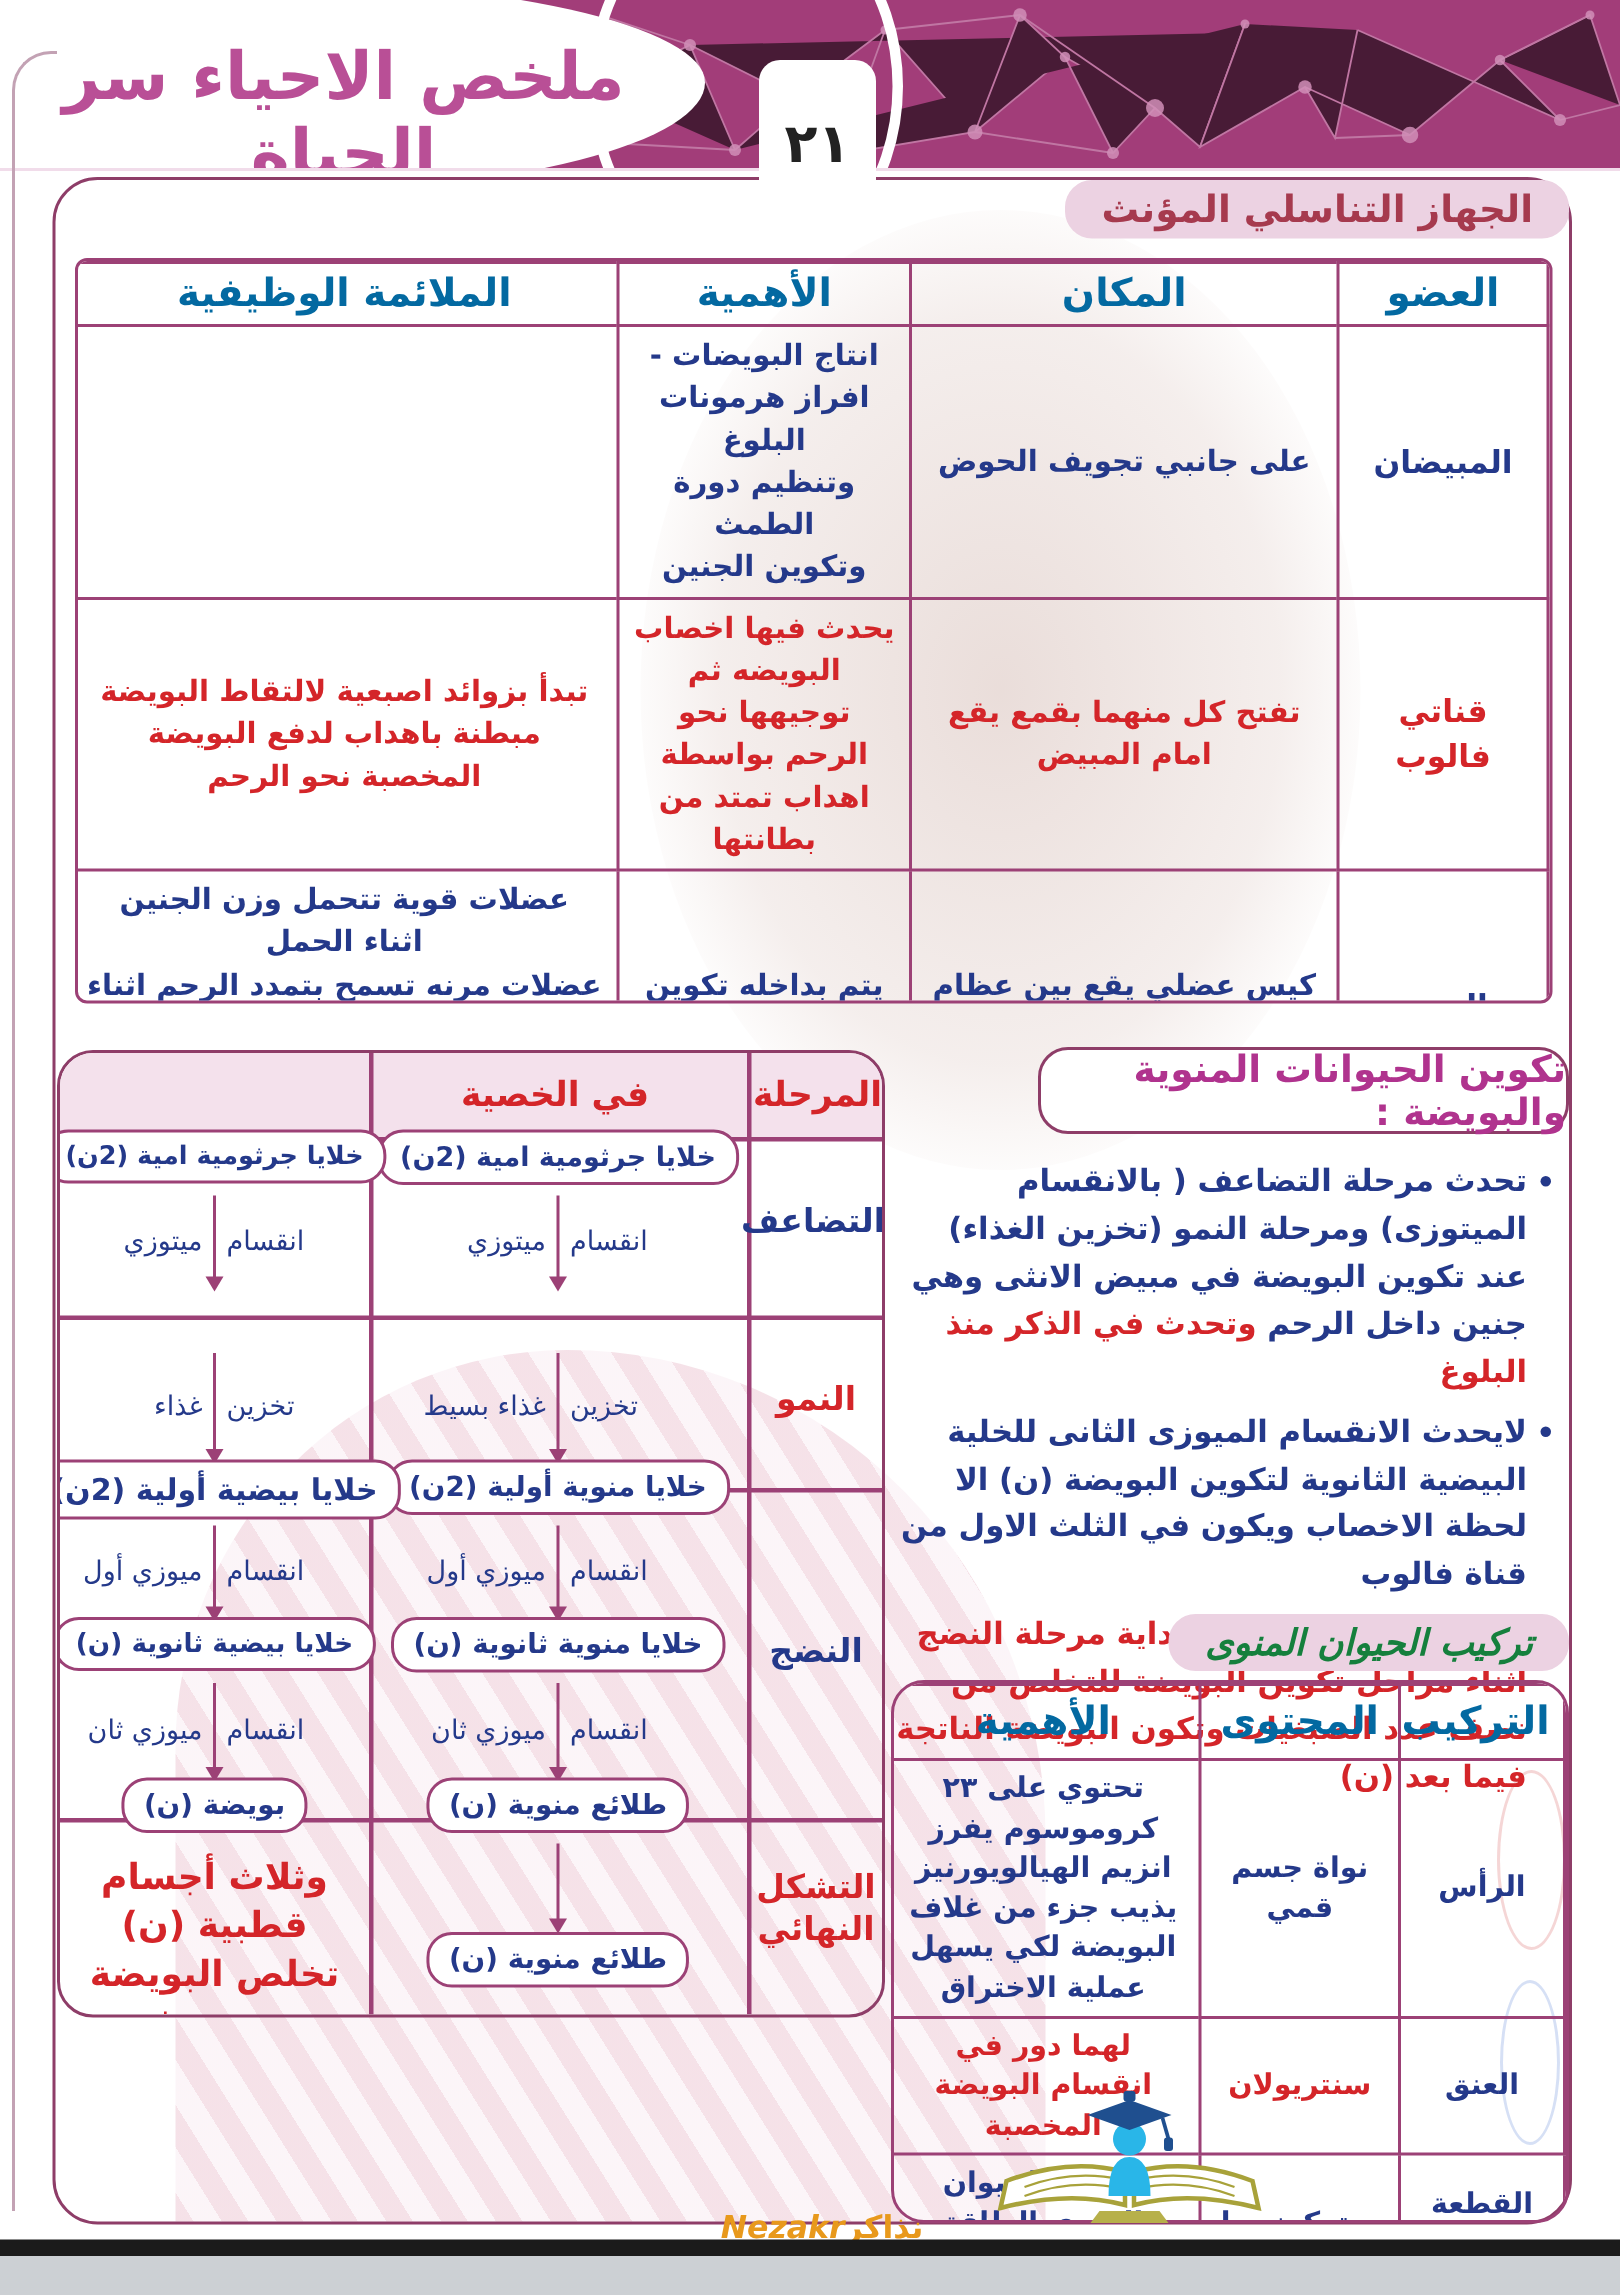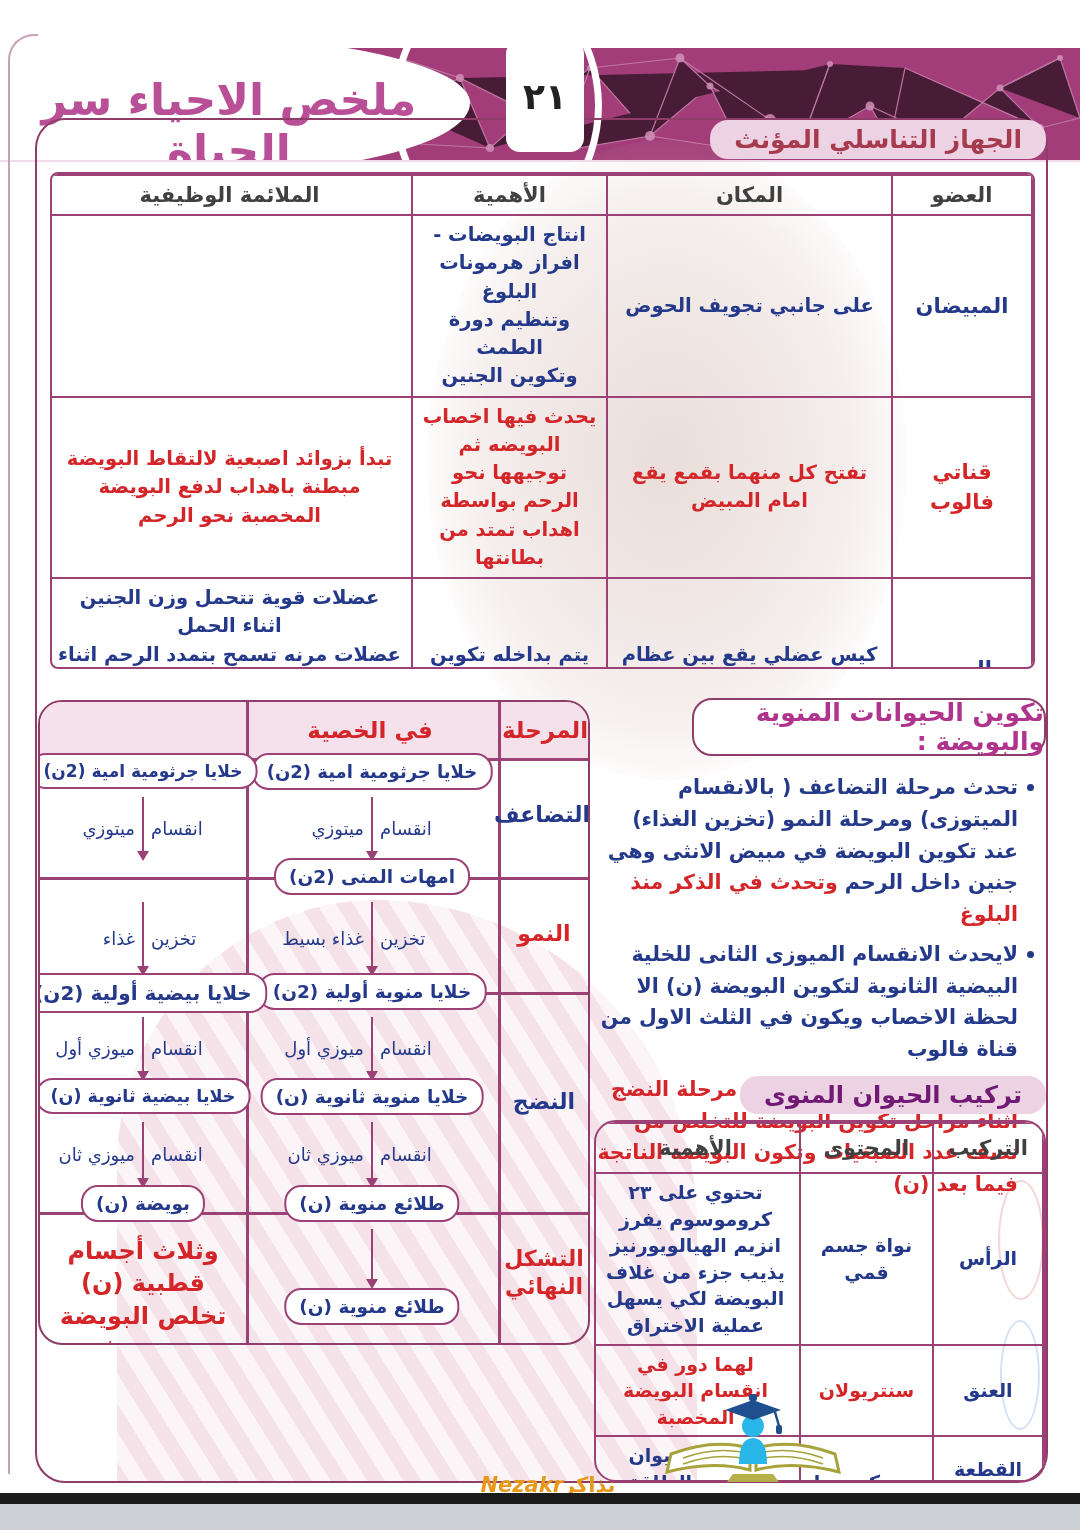--- a/index.html
+++ b/index.html
@@ -1,20 +1,20 @@
 <!DOCTYPE html>
 <html dir="rtl" lang="ar"><head>
 <meta charset="utf-8">
 <style>
   * { margin:0; padding:0; box-sizing:border-box; }
   body { background:#e9e9e9; font-family:"DejaVu Sans","Liberation Sans",sans-serif; }
   .page { position:relative; width:1080px; height:1530px; margin:0 auto; background:#ffffff; overflow:hidden; }
 
   
-  .banner { position:absolute; left:0; top:0; width:1080px; height:114px; background:#a23d79; overflow:hidden;margin-top:48px; }
+  .banner { position:absolute; left:0; top:0; width:1080px; height:114px; background:#a23d79; overflow:hidden; }
   .banner svg.net { position:absolute; left:400px; top:0; }
   .banner-white { position:absolute; left:-40px; top:-14px; width:510px; height:142px; background:#ffffff;
                   border-radius:0 65% 60% 0 / 0 52% 55% 0; }
   .banner-arc { position:absolute; left:392px; top:-70px; width:210px; height:255px; border:7px solid #ffffff;
                 border-radius:50%; background:transparent; }
   .banner-title { position:absolute; left:4px; top:26px; width:450px; text-align:center;
                   font-size:44px; font-weight:bold; color:#b94f96; letter-spacing:-1px; }
   .banner-underline { position:absolute; left:0; top:112px; width:1080px; height:4px; background:#f1dcea; }
   .page-tab { position:absolute; left:506px; top:40px; width:78px; height:112px; background:#ffffff;
               border-radius:14px; display:flex; align-items:center; justify-content:center;
@@ -32,28 +32,28 @@
   .wm-head { position:absolute; left:390px; top:20px; width:480px; height:640px; border-radius:50%;
              background:radial-gradient(ellipse at center, rgba(213,188,181,0.50) 0%, rgba(213,188,181,0.25) 55%, rgba(213,188,181,0) 75%); }
   .wm-shirt { position:absolute; left:80px; top:780px; width:580px; height:590px; border-radius:45% 55% 0 0;
               background:repeating-linear-gradient(58deg, rgba(231,182,198,0.40) 0 15px, rgba(247,230,238,0.40) 15px 31px); }
   .wm-swirl1 { position:absolute; right:2px; top:1060px; width:46px; height:120px; border:2px solid rgba(215,90,90,0.25); border-radius:50%; }
   .wm-swirl2 { position:absolute; right:6px; top:1200px; width:40px; height:110px; border:2px solid rgba(90,130,215,0.25); border-radius:50%; }
 
   .badge { position:absolute; background:#ecd2e2; border-radius:18px; padding:5px 24px;
            font-weight:bold; z-index:3; white-space:nowrap; }
   .badge-female { right:34px; top:120px; color:#a63a4e; font-size:25px; }
-  .badge-sperm  { right:34px; top:1076px; color:#701a75; font-size:24px; }
+  .badge-sperm  { right:34px; top:1076px; color:#15803d; font-size:24px;font-style:italic; }
 
   
   .tbl-wrap { position:absolute; background:rgba(255,255,255,0.0); border:2.5px solid #9c4176; overflow:hidden; z-index:2; }
   table { border-collapse:collapse; width:100%; height:100%; table-layout:fixed; }
   td, th { border:2px solid #9c4176; text-align:center; vertical-align:middle;
            padding:5px 9px; font-weight:bold; white-space:pre-line; }
-  th { color:#404040; font-size:21px; }
+  th { color:#0369a1; font-size:26px; }
   .blue { color:#24398a; } .red { color:#d42529; }
   .t1 { left:50px; top:172px; width:985px; height:497px; border-radius:8px; }
   .t1 td { font-size:19.5px; line-height:1.45; }
   .t1 .organ { font-size:21px; }
   .t2 { left:594px; top:1120px; width:452px; height:362px; border-radius:22px; }
   .t2 td { font-size:19px; line-height:1.4; }
 
   
   .sec2-title-box { position:absolute; right:34px; top:698px; width:354px; height:58px; background:#fff;
                     border:2.5px solid #8e3d68; border-radius:20px; display:flex; align-items:center;
@@ -212,21 +212,20 @@
     <div class="fc-stage red" style="top:543px">التشكل
 النهائي</div>
 
     <div class="fbox" style="left:332px;top:51px;font-size:18px">خلايا جرثومية امية (2ن)</div>
     <div class="conn" style="left:332px;top:95px;height:61px">
       <div class="cline"></div>
         <div class="chead"></div>
       <span class="cw r">انقسام</span>
       <span class="cw l">ميتوزي</span>
     </div>
-    <div class="fbox" style="left:332px;top:156px">امهات المنى  (2ن)</div>
     <div class="conn" style="left:332px;top:200px;height:71px">
       <div class="cline"></div>
         <div class="chead"></div>
       <span class="cw r">تخزين</span>
       <span class="cw l">غذاء بسيط</span>
     </div>
     <div class="fbox" style="left:332px;top:271px">خلايا منوية أولية (2ن)</div>
     <div class="conn" style="left:332px;top:315px;height:61px">
       <div class="cline"></div>
         <div class="chead"></div>

